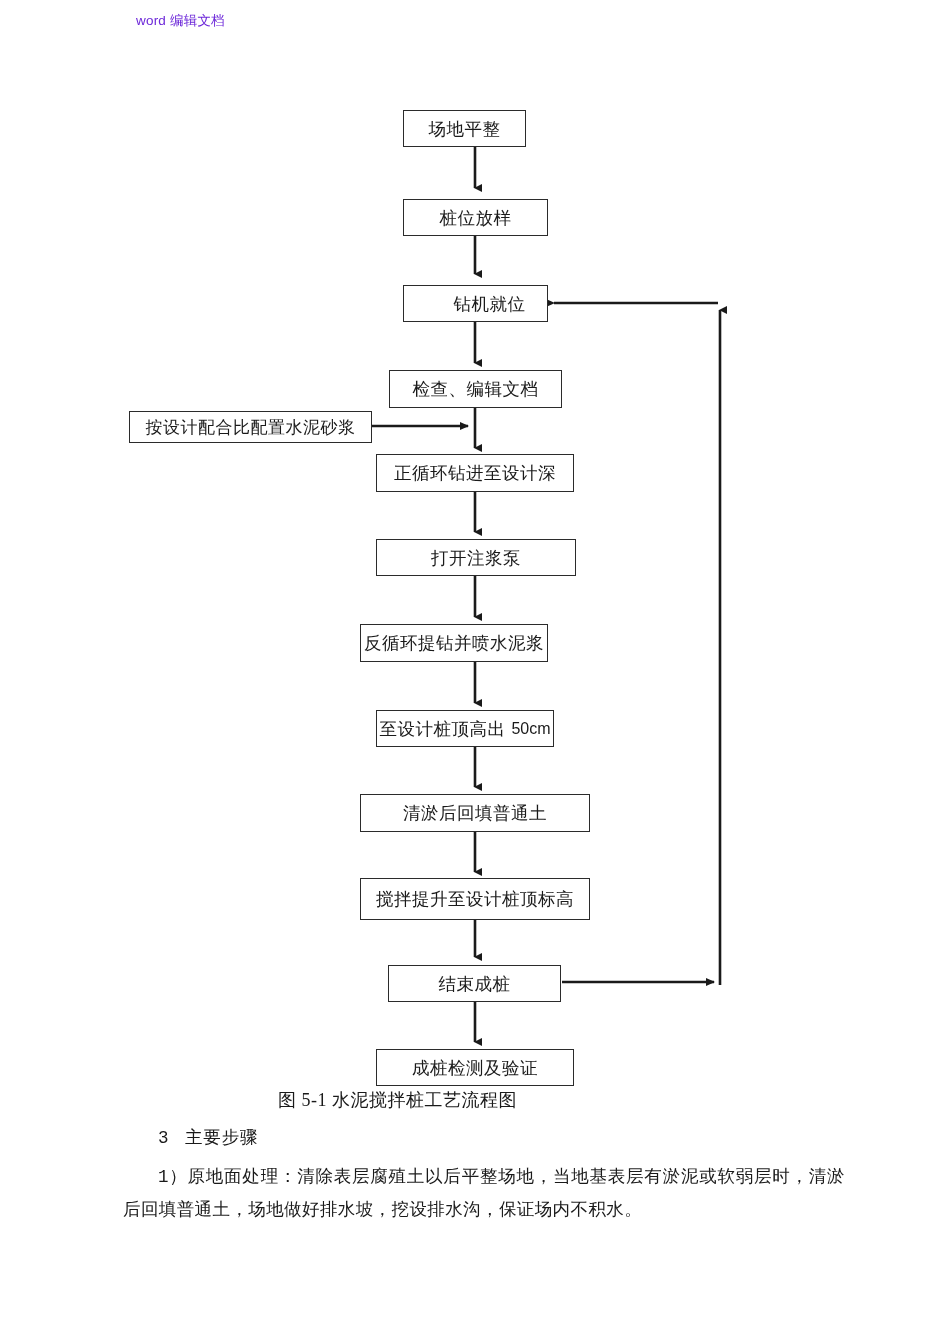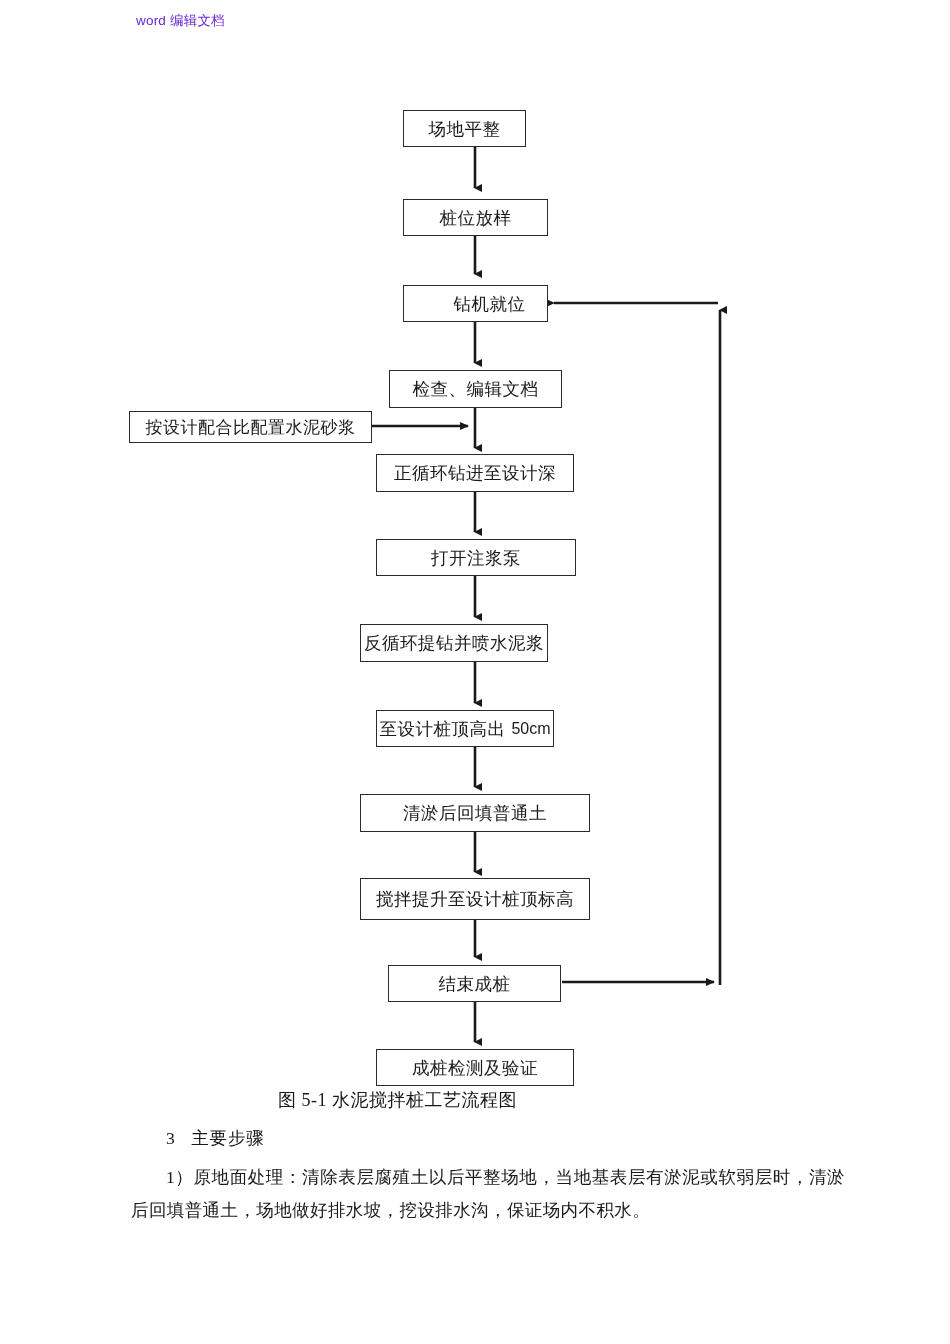--- a/index.html
+++ b/index.html
@@ -84,21 +84,22 @@
     position: absolute;
     left: 115px;
     top: 1122px;
     width: 730px;
   }
   .para {
     font-size: 17.5px;
     line-height: 33px;
     letter-spacing: 0.4px;
     text-align: justify;
-    margin: 0 0 6px 16px;
+    margin: 0 0 6px 8px;
+    font-family: Liberation Mono, monospace;
   }
   .para.indent { text-indent: 2em; }
   .para.heading { text-indent: 2em; letter-spacing: 0.8px; }
   .para .gap { display: inline-block; width: 0.9em; }
 </style>
 </head>
 <body>
 
 <div class="page">
 

